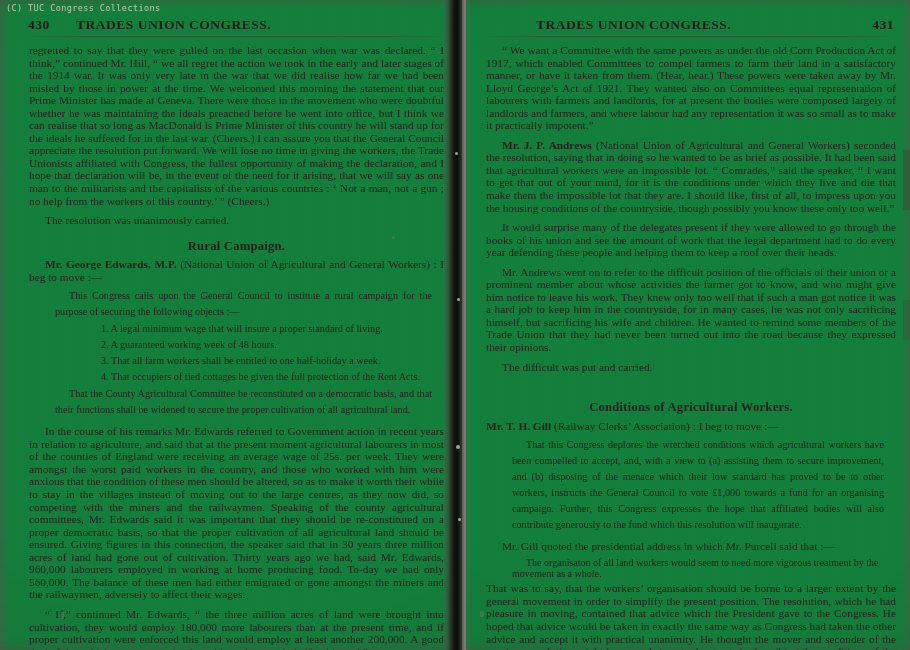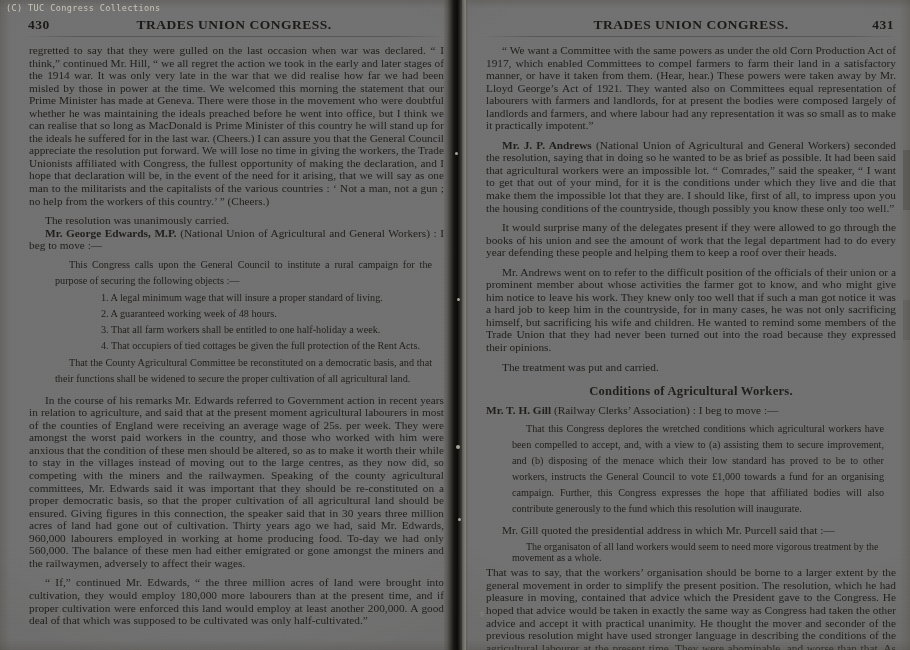--- a/index.html
+++ b/index.html
@@ -14,21 +14,21 @@
     overflow: hidden;
     background: #b8b5ae;
     font-family: "Liberation Serif", serif;
   }
 
   
   .leaf {
     position: absolute;
     top: 0;
     height: 650px;
-    background: #737373;
+    background: #15803d;
     overflow: hidden;
   }
   .leaf.left  { left: 0;   width: 462px; }
   .leaf.right { left: 466px; width: 444px; }
 
   
   .leaf::after {
     content: "";
     position: absolute;
     inset: 0;
@@ -76,21 +76,20 @@
     align-items: baseline;
     font-size: 13.5px;
     letter-spacing: .5px;
     color: #1d1b18;
     font-weight: 700;
   }
   .leaf.left  .page-head { left: 28px; right: 22px; }
   .leaf.right .page-head { left: 22px; right: 16px; }
   .head-title {
     flex: 1;
-    text-align: center;
     font-variant: normal;
   }
   .folio-left  { width: 48px; text-align: left; }
   .folio-right { width: 48px; text-align: right; }
 
   .rule {
     position: absolute;
     top: 36px;
     height: 1px;
     background: linear-gradient(to right, rgba(60,57,52,.05), rgba(60,57,52,.45) 12%, rgba(60,57,52,.45) 88%, rgba(60,57,52,.05));
@@ -122,21 +121,21 @@
 
   .speaker { font-weight: 700; }
 
   h3.section {
     margin: 13px 0 6px 0;
     text-align: center;
     font-size: 12.6px;
     font-weight: 700;
     letter-spacing: .25px;
   }
-  h3.section.tight { margin-top: 12px; }
+  h3.section.tight { margin-top: 28px; }
 
   .resolution {
     margin: 5px 0 0 0;
     padding: 0 12px 0 26px;
     font-size: 10.2px;
     line-height: 16px;
     text-align: justify;
   }
   .resolution p { margin: 0; text-indent: 14px; }
   .resolution ol {
@@ -234,20 +233,21 @@
         <span class="folio-right"></span>
       </div>
       <div class="rule"></div>
 
       <div class="col">
 
         <p class="body noindent">regretted to say that they were gulled on the last occasion when war was declared. “ I think,” continued Mr. Hill, “ we all regret the action we took in the early and later stages of the 1914 war. It was only very late in the war that we did realise how far we had been misled by those in power at the time. We welcomed this morning the statement that our Prime Minister has made at Geneva. There were those in the movement who were doubtful whether he was maintaining the ideals preached before he went into office, but I think we can realise that so long as MacDonald is Prime Minister of this country he will stand up for the ideals he suffered for in the last war. (Cheers.) I can assure you that the General Council appreciate the resolution put forward. We will lose no time in giving the workers, the Trade Unionists affiliated with Congress, the fullest opportunity of making the declaration, and I hope that declaration will be, in the event of the need for it arising, that we will say as one man to the militarists and the capitalists of the various countries : ‘ Not a man, not a gun ; no help from the workers of this country.’ ” (Cheers.)</p>
 
         <p class="body gap">The resolution was unanimously carried.</p>
 
+        <h3 class="section">Rural Campaign.</h3>
 
         <p class="body"><span class="speaker">Mr. George Edwards, M.P.</span> <span>(National Union of Agricultural and General Workers) : I beg to move :—</span></p>
 
         <div class="resolution">
           <p>This Congress calls upon the General Council to institute a rural campaign for the purpose of securing the following objects :—</p>
           <ol>
             <li>1. A legal minimum wage that will insure a proper standard of living.</li>
             <li>2. A guaranteed working week of 48 hours.</li>
             <li>3. That all farm workers shall be entitled to one half-holiday a week.</li>
             <li>4. That occupiers of tied cottages be given the full protection of the Rent Acts.</li>
@@ -289,21 +289,21 @@
       <div class="col">
 
         <p class="body">“ We want a Committee with the same powers as under the old Corn Production Act of 1917, which enabled Committees to compel farmers to farm their land in a satisfactory manner, or have it taken from them. (Hear, hear.) These powers were taken away by Mr. Lloyd George’s Act of 1921. They wanted also on Committees equal representation of labourers with farmers and landlords, for at present the bodies were composed largely of landlords and farmers, and where labour had any representation it was so small as to make it practically impotent.”</p>
 
         <p class="body gap"><span class="speaker">Mr. J. P. Andrews</span> <span>(National Union of Agricultural and General Workers) seconded the resolution, saying that in doing so he wanted to be as brief as possible. It had been said that agricultural workers were an impossible lot. “ Comrades,” said the speaker, “ I want to get that out of your mind, for it is the conditions under which they live and die that make them the impossible lot that they are. I should like, first of all, to impress upon you the housing conditions of the countryside, though possibly you know these only too well.”</span></p>
 
         <p class="body gap">It would surprise many of the delegates present if they were allowed to go through the books of his union and see the amount of work that the legal department had to do every year defending these people and helping them to keep a roof over their heads.</p>
 
         <p class="body gap">Mr. Andrews went on to refer to the difficult position of the officials of their union or a prominent member about whose activities the farmer got to know, and who might give him notice to leave his work. They knew only too well that if such a man got notice it was a hard job to keep him in the countryside, for in many cases, he was not only sacrificing himself, but sacrificing his wife and children. He wanted to remind some members of the Trade Union that they had never been turned out into the road because they expressed their opinions.</p>
 
-        <p class="body gap">The treatment was put and carried.</p>
+        <p class="body gap">The difficult was put and carried.</p>
 
         <h3 class="section tight">Conditions of Agricultural Workers.</h3>
 
         <p class="body noindent"><span class="speaker">Mr. T. H. Gill</span> <span>(Railway Clerks’ Association) : I beg to move :—</span></p>
 
         <div class="resolution">
           <p>That this Congress deplores the wretched conditions which agricultural workers have been compelled to accept, and, with a view to (a) assisting them to secure improvement, and (b) disposing of the menace which their low standard has proved to be to other workers, instructs the General Council to vote £1,000 towards a fund for an organising campaign. Further, this Congress expresses the hope that affiliated bodies will also contribute generously to the fund which this resolution will inaugurate.</p>
         </div>
 
         <p class="body gap">Mr. Gill quoted the presidential address in which Mr. Purcell said that :—</p>

